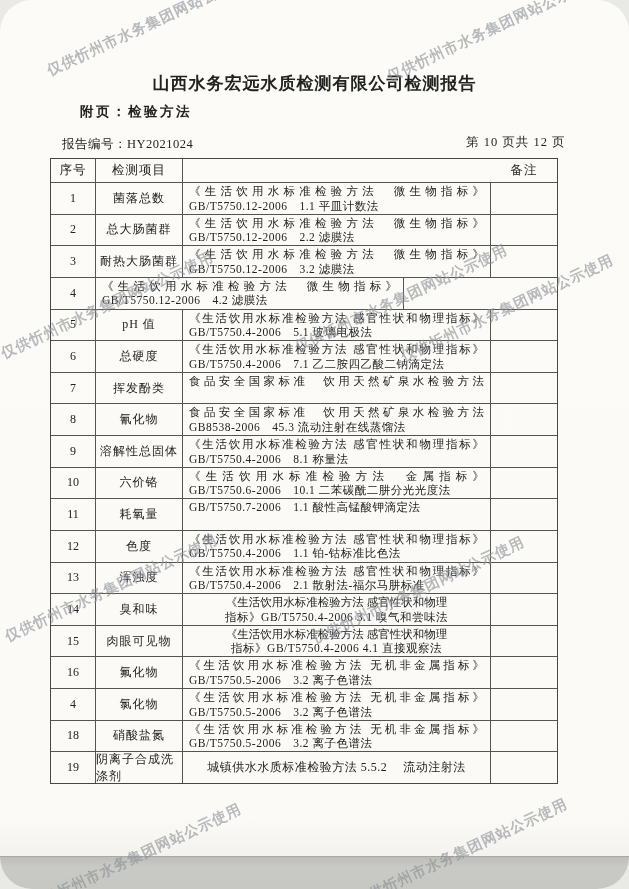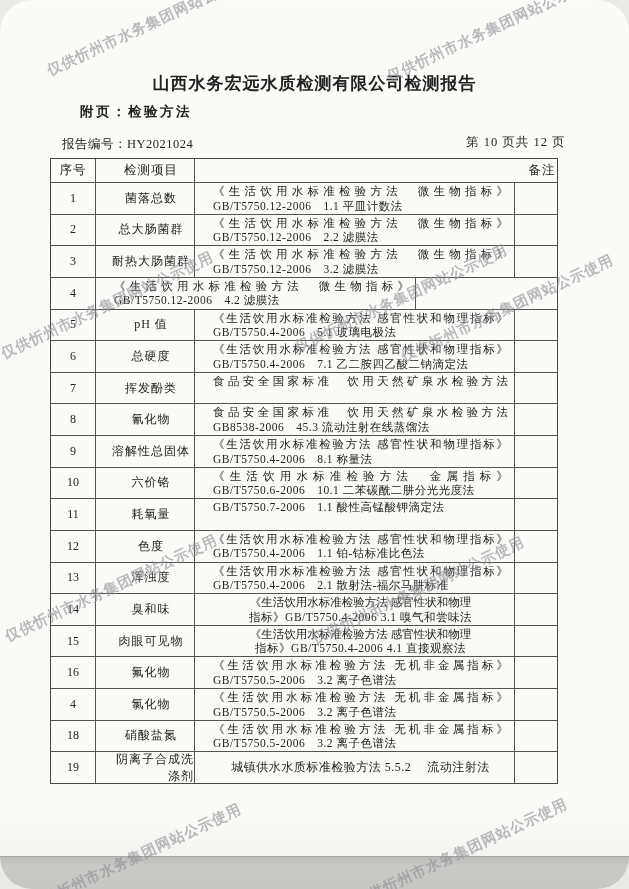--- a/index.html
+++ b/index.html
@@ -26,31 +26,31 @@
   .meta-line { position:absolute; top:136px; left:0; width:100%; font-size:12.5px; }
   .report-no { position:absolute; left:62px; top:0; letter-spacing:0.5px; }
   .page-info { position:absolute; left:466px; top:-2px; letter-spacing:1px; }
 
   
   .tbl {
     position:absolute; left:50px; top:158px; width:508px; height:626px;
     border:1.5px solid #474744; display:flex; flex-direction:column;
     box-sizing:border-box; background:transparent;
   }
-  .tr { display:flex; flex:1; border-bottom:1px solid #55554f; min-height:0;gap:12px; }
+  .tr { display:flex; flex:1; border-bottom:1px solid #55554f; min-height:0; }
   .tr:last-child { border-bottom:none; }
   .tr.thead { flex:0 0 23px; }
   .td {
     border-right:1px solid #55554f; box-sizing:border-box;
     display:flex; align-items:center; justify-content:center;
     font-size:12px; color:#232323; overflow:hidden;
   }
   .td:last-child { border-right:none;font-family:Liberation Serif, serif; }
   .c-no     { width:45px; flex:none; }
-  .c-item   { width:87px; flex:none; letter-spacing:1px; text-align:right; }
+  .c-item   { width:87px; flex:none; letter-spacing:1px; text-align:left; }
   .c-std    { width:308px; flex:none; display:block; padding:1px 6px 0 6px;
               font-size:11.5px; line-height:14.5px; }
   .c-remark { flex:1; }
   .thead .td { font-size:12.5px; letter-spacing:1px; }
   .thead .c-std { display:flex; align-items:center; justify-content:flex-start;
                   padding:0 0 0 6px; line-height:normal; letter-spacing:1px;margin-top:28px; }
   .l1, .l2 { white-space:nowrap; }
   .c-std.spread .l1 { text-align:justify; text-align-last:justify; white-space:normal; }
   .c-std.center .l1, .c-std.center .l2 { text-align:center; }
   .c-std.single { display:flex; padding-top:0; }

